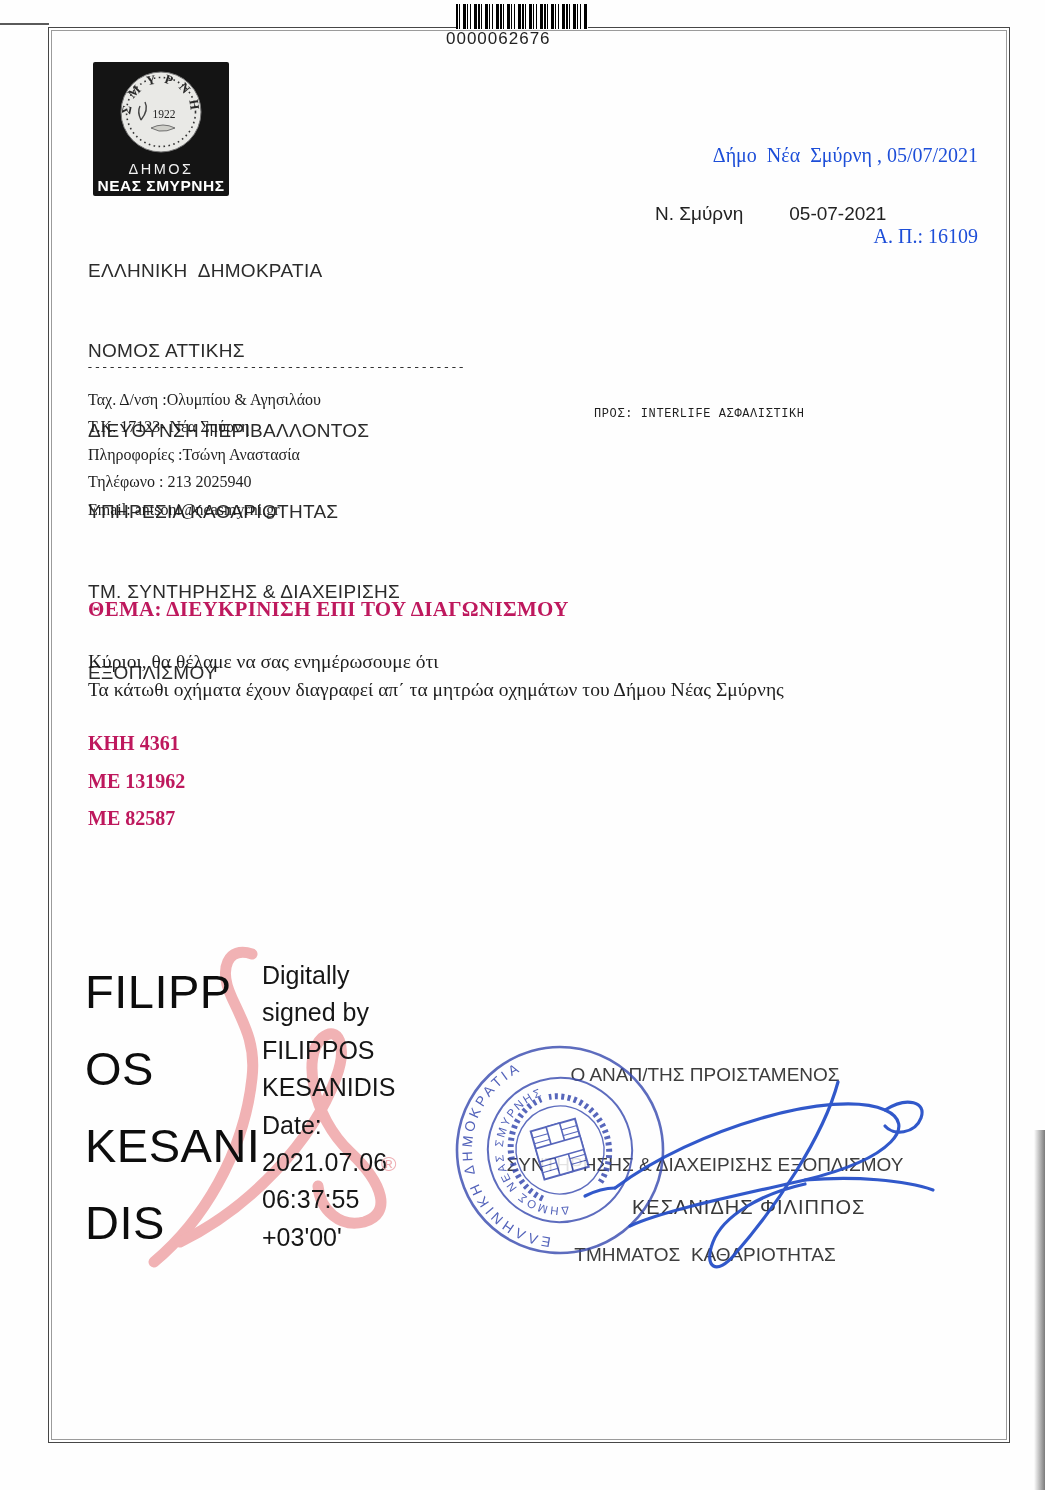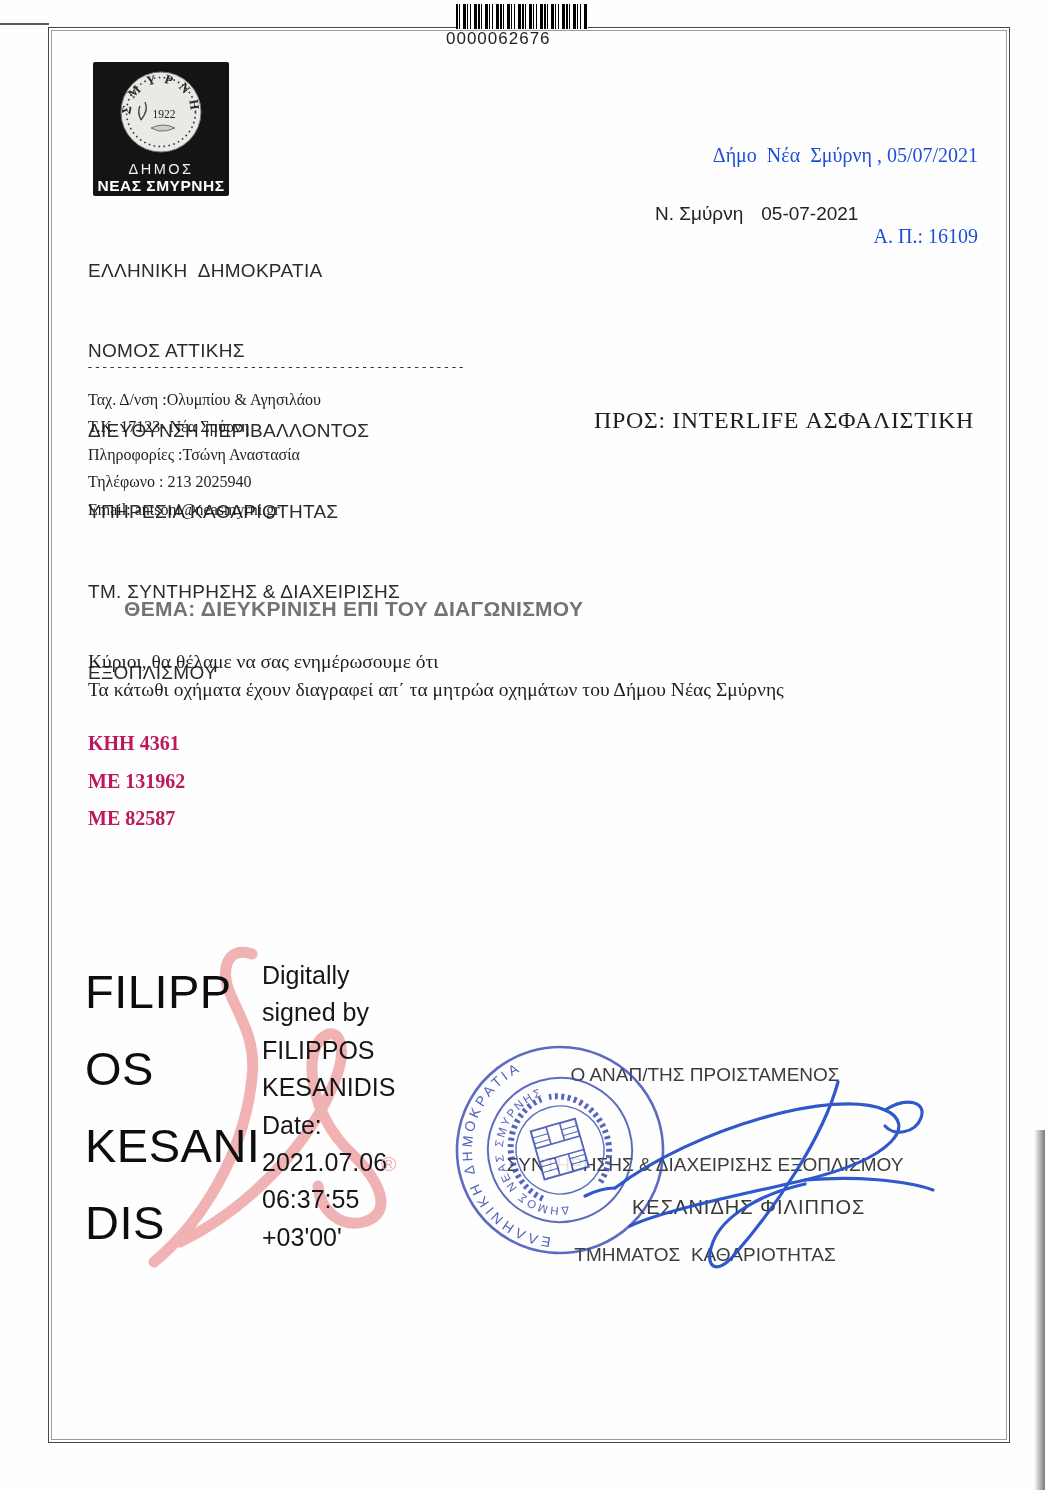--- a/index.html
+++ b/index.html
@@ -41,34 +41,34 @@
   .letterhead{
     position:absolute;left:88px;top:204px;font-size:19px;line-height:26.8px;
     letter-spacing:.3px;color:#2b2b2b;white-space:pre;
   }
   .divider{
     position:absolute;left:86px;top:359px;font-family:"DejaVu Sans Mono",monospace;
     font-size:13px;letter-spacing:-.4px;color:#333;
   }
   .dateline{
     position:absolute;left:655px;top:203px;font-size:19px;color:#222;
-    display:flex;gap:18px;
+    display:flex;gap:46px;
   }
   
   .contact{
     position:absolute;left:88px;top:386px;font-family:"Liberation Serif",serif;
     font-size:16px;line-height:27.4px;color:#1e1e1e;
   }
   .recipient{
-    position:absolute;left:594px;top:407px;font-family:Liberation Serif, serif;
-    font-size:24px;letter-spacing:.6px;color:#1e1e1e;
+    position:absolute;left:594px;top:407px;font-family:Liberation Mono, monospace;
+    font-size:12px;letter-spacing:.6px;color:#1e1e1e;
   }
   .subject{
-    position:absolute;left:88px;top:597px;font-family:Liberation Sans, sans-serif;
-    font-weight:bold;font-size:21px;letter-spacing:.3px;color:#737373;margin-left:36px;
+    position:absolute;left:88px;top:597px;font-family:Liberation Serif, serif;
+    font-weight:bold;font-size:21px;letter-spacing:.3px;color:#be185d;
   }
   .body-text{
     position:absolute;left:88px;top:648px;font-family:"Liberation Serif",serif;
     font-size:19.5px;line-height:28px;color:#1e1e1e;width:810px;
   }
   .vehicles{
     position:absolute;left:88px;top:725px;font-family:"Liberation Serif",serif;
     font-weight:bold;font-size:20px;line-height:37.6px;color:#be185d;
   }
   

